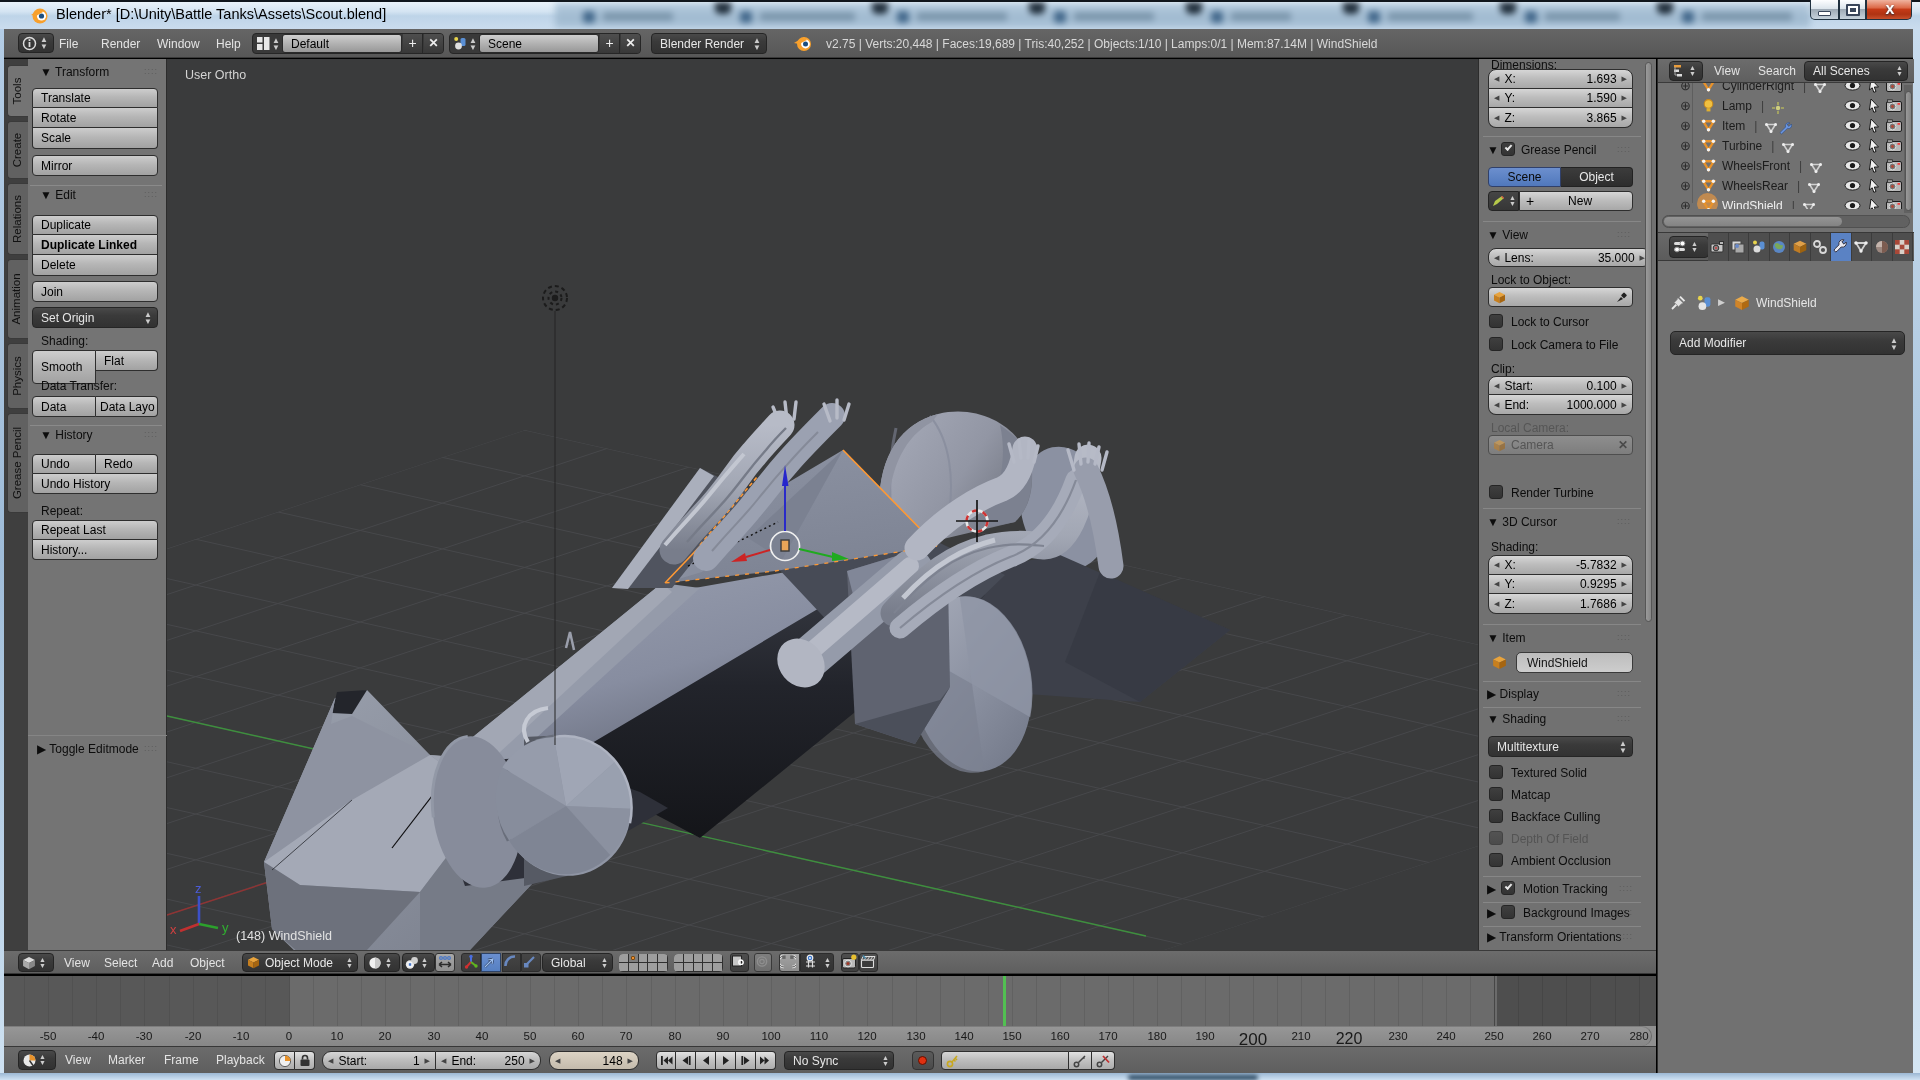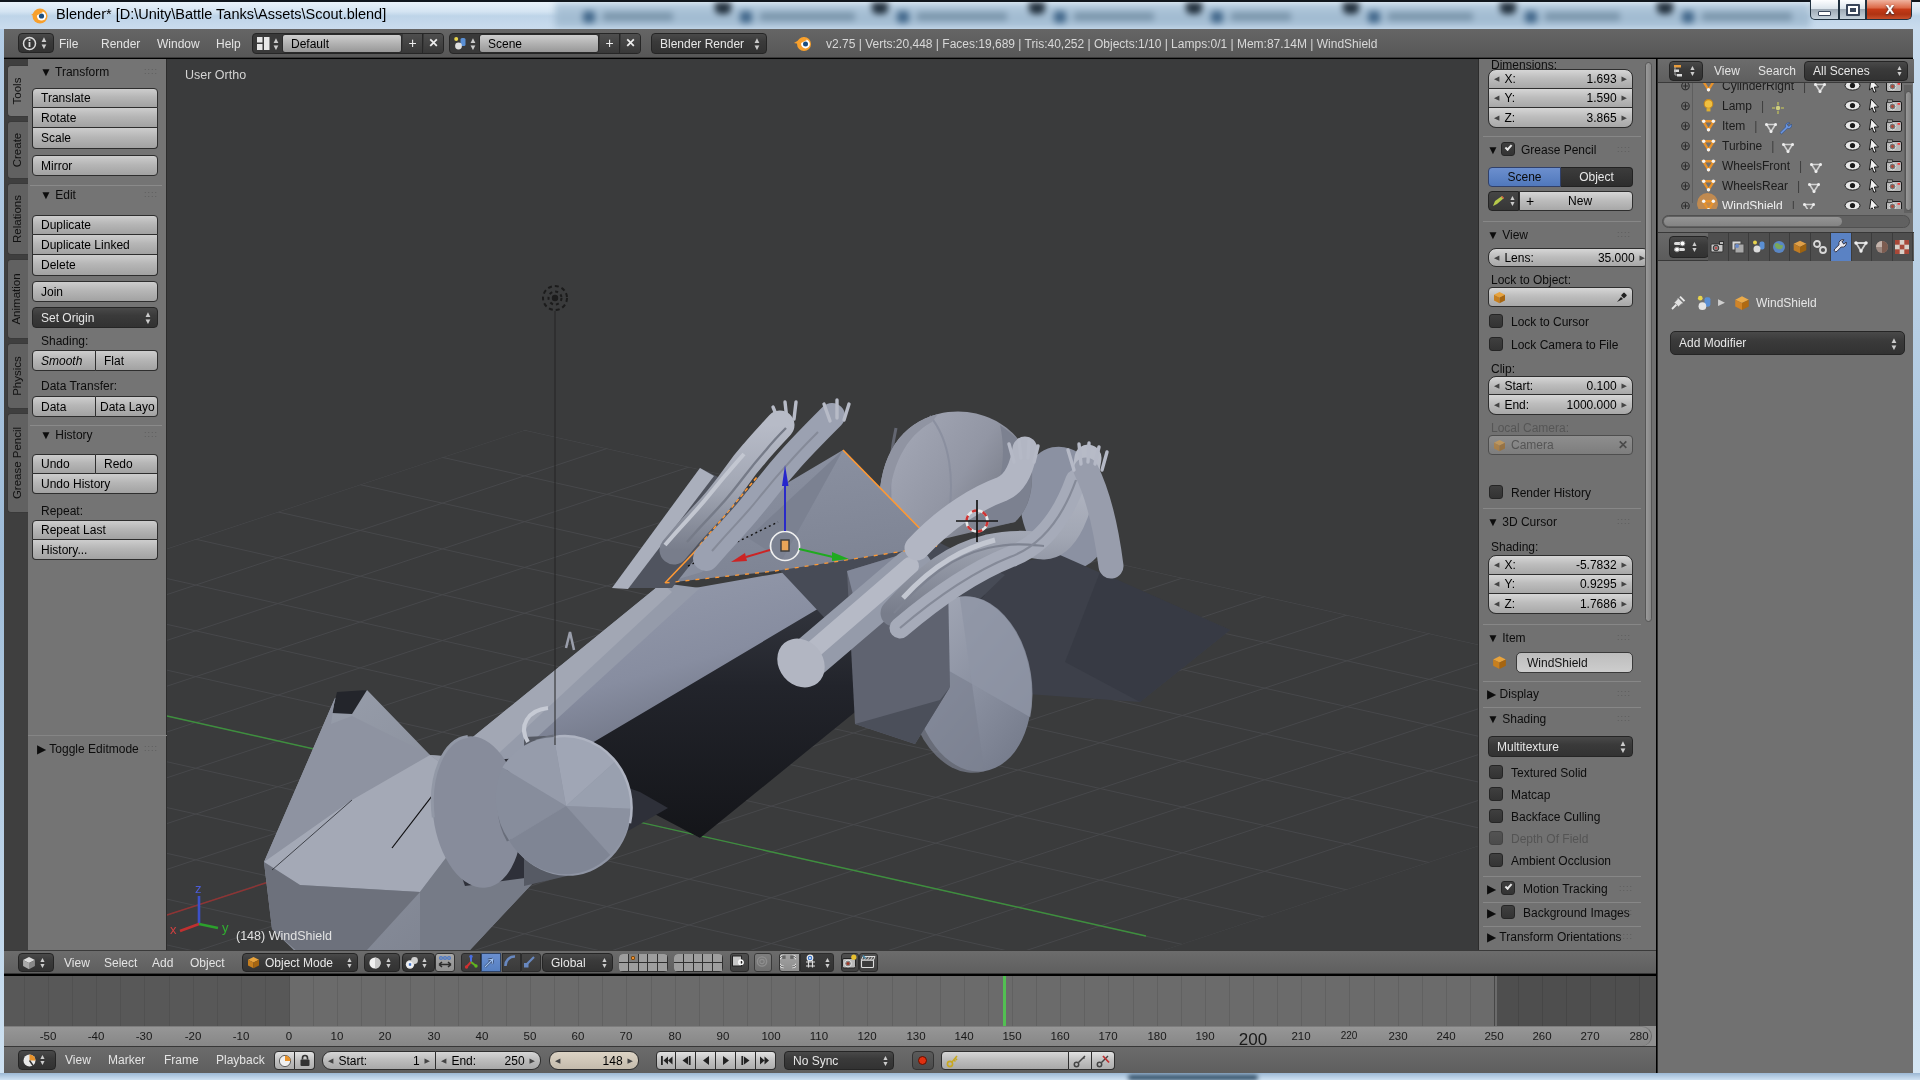--- a/index.html
+++ b/index.html
@@ -548,26 +548,26 @@
   <div class="abs lbl" style="left:12px;top:6px;">▼ Transform</div>
   <div class="abs grip" style="right:8px;top:7px;">::::</div>
   <div class="btn abs" style="left:4px;top:29px;width:126px;height:20px;border-radius:4px 4px 0 0;">Translate</div>
   <div class="btn abs" style="left:4px;top:49px;width:126px;height:20px;border-radius:0;border-top:none;">Rotate</div>
   <div class="btn abs" style="left:4px;top:69px;width:126px;height:21px;border-radius:0 0 4px 4px;border-top:none;">Scale</div>
   <div class="btn abs" style="left:4px;top:96px;width:126px;height:21px;">Mirror</div>
   <div class="abs" style="left:2px;top:126px;width:132px;height:1px;background:#5e5e5e;border-top:1px solid #8a8a8a;"></div>
   <div class="abs lbl" style="left:12px;top:129px;">▼ Edit</div>
   <div class="abs grip" style="right:8px;top:130px;">::::</div>
   <div class="btn abs" style="left:4px;top:156px;width:126px;height:20px;border-radius:4px 4px 0 0;">Duplicate</div>
-  <div class="btn abs" style="left:4px;top:176px;width:126px;height:20px;border-radius:0;border-top:none;">Duplicate Linked</div>
+  <div class="btn abs" style="left:4px;top:176px;width:126px;height:20px;border-radius:0;border-top:none;font-weight:bold;">Duplicate Linked</div>
   <div class="btn abs" style="left:4px;top:196px;width:126px;height:21px;border-radius:0 0 4px 4px;border-top:none;">Delete</div>
   <div class="btn abs" style="left:4px;top:222px;width:126px;height:21px;">Join</div>
   <div class="btnd abs" style="left:4px;top:248px;width:126px;height:21px;">Set Origin<span style="position:absolute;right:5px;top:3px;color:#ccc;font-size:8px;line-height:7px;">▲<br>▼</span></div>
   <div class="abs lbl" style="left:13px;top:275px;">Shading:</div>
-  <div class="btn abs" style="left:4px;top:291px;width:64px;height:21px;border-radius:4px 0 0 4px;font-style:italic;">Smooth</div>
+  <div class="btn abs" style="left:4px;top:291px;width:64px;height:34px;border-radius:4px 0 0 4px;">Smooth</div>
   <div class="btn abs" style="left:68px;top:291px;width:62px;height:21px;border-radius:0 4px 4px 0;border-left:none;">Flat</div>
   <div class="abs lbl" style="left:13px;top:320px;">Data Transfer:</div>
   <div class="btn abs" style="left:4px;top:337px;width:64px;height:21px;border-radius:4px 0 0 4px;">Data</div>
   <div class="btn abs" style="left:68px;top:337px;width:62px;height:21px;border-radius:0 4px 4px 0;border-left:none;padding:0 4px;">Data Layo</div>
   <div class="abs" style="left:2px;top:366px;width:132px;height:1px;background:#5e5e5e;border-top:1px solid #8a8a8a;"></div>
   <div class="abs lbl" style="left:12px;top:369px;">▼ History</div>
   <div class="abs grip" style="right:8px;top:370px;">::::</div>
   <div class="btn abs" style="left:4px;top:395px;width:64px;height:20px;border-radius:4px 0 0 0;">Undo</div>
   <div class="btn abs" style="left:68px;top:395px;width:62px;height:20px;border-radius:0 4px 0 0;border-left:none;">Redo</div>
   <div class="btn abs" style="left:4px;top:415px;width:126px;height:20px;border-radius:0 0 4px 4px;border-top:none;">Undo History</div>
@@ -660,21 +660,21 @@
   <div class="abs" style="left:9px;top:376px;width:145px;height:20px;background:linear-gradient(#8e8e8e,#7d7d7d);border:1px solid #4e4e4e;border-radius:4px;display:flex;align-items:center;padding:0 4px;color:#555;">
     <svg width="13" height="13" viewBox="0 0 13 13" opacity="0.55">
         <path d="M6.5 1 L12 3.8 L6.5 6.6 L1 3.8 Z" fill="#e8a33c"></path>
         <path d="M1 3.8 L6.5 6.6 L6.5 12.2 L1 9.4 Z" fill="#c77f1e"></path>
         <path d="M12 3.8 L6.5 6.6 L6.5 12.2 L12 9.4 Z" fill="#a66510"></path>
       </svg>
     <span style="margin-left:5px;">Camera</span>
       <span style="margin-left:auto;font-weight:bold;color:#4a4a4a;">✕</span>
   </div>
   <div class="chk abs" style="left:10px;top:426px;"></div>
-    <div class="abs lbl" style="left:32px;top:427px;">Render History</div>
+    <div class="abs lbl" style="left:32px;top:427px;">Render Turbine</div>
   <div class="abs sep" style="left:4px;top:449px;width:158px;"></div>
   <div class="abs lbl" style="left:8px;top:456px;">▼ 3D Cursor</div>
   <div class="abs grip" style="left:138px;top:457px;">::::</div>
   <div class="abs lbl" style="left:12px;top:481px;">Shading:</div>
   <div class="num abs" style="left:9px;top:496px;width:145px;height:20px;border-radius:8px 8px 0 0;">
       <span class="spin">◀</span>
       <span>X:</span>
       <span style="margin-left:auto;">-5.7832</span>
       <span class="spin2">▶</span>
     </div>
@@ -977,21 +977,21 @@
       <span style="position:absolute;left:863px;top:3px;width:60px;margin-left:-30px;text-align:center;color:#191919;font-size:11.5px;">120</span>
       <span style="position:absolute;left:912px;top:3px;width:60px;margin-left:-30px;text-align:center;color:#191919;font-size:11.5px;">130</span>
       <span style="position:absolute;left:960px;top:3px;width:60px;margin-left:-30px;text-align:center;color:#191919;font-size:11.5px;">140</span>
       <span style="position:absolute;left:1008px;top:3px;width:60px;margin-left:-30px;text-align:center;color:#191919;font-size:11.5px;">150</span>
       <span style="position:absolute;left:1056px;top:3px;width:60px;margin-left:-30px;text-align:center;color:#191919;font-size:11.5px;">160</span>
       <span style="position:absolute;left:1104px;top:3px;width:60px;margin-left:-30px;text-align:center;color:#191919;font-size:11.5px;">170</span>
       <span style="position:absolute;left:1153px;top:3px;width:60px;margin-left:-30px;text-align:center;color:#191919;font-size:11.5px;">180</span>
       <span style="position:absolute;left:1201px;top:3px;width:60px;margin-left:-30px;text-align:center;color:#191919;font-size:11.5px;">190</span>
       <span style="position:absolute;left:1249px;top:3px;width:60px;margin-left:-30px;text-align:center;color:#191919;font-size:17px;">200</span>
       <span style="position:absolute;left:1297px;top:3px;width:60px;margin-left:-30px;text-align:center;color:#191919;font-size:11.5px;">210</span>
-      <span style="position:absolute;left:1345px;top:3px;width:60px;margin-left:-30px;text-align:center;color:#191919;font-size:10px;">220</span>
+      <span style="position:absolute;left:1345px;top:3px;width:60px;margin-left:-30px;text-align:center;color:#191919;font-size:16px;">220</span>
       <span style="position:absolute;left:1394px;top:3px;width:60px;margin-left:-30px;text-align:center;color:#191919;font-size:11.5px;">230</span>
       <span style="position:absolute;left:1442px;top:3px;width:60px;margin-left:-30px;text-align:center;color:#191919;font-size:11.5px;">240</span>
       <span style="position:absolute;left:1490px;top:3px;width:60px;margin-left:-30px;text-align:center;color:#191919;font-size:11.5px;">250</span>
       <span style="position:absolute;left:1538px;top:3px;width:60px;margin-left:-30px;text-align:center;color:#191919;font-size:11.5px;">260</span>
       <span style="position:absolute;left:1586px;top:3px;width:60px;margin-left:-30px;text-align:center;color:#191919;font-size:11.5px;">270</span>
       <span style="position:absolute;left:1635px;top:3px;width:60px;margin-left:-30px;text-align:center;color:#191919;font-size:11.5px;">280</span>
     </div>
 </div>
 <div id="tl-hdr" class="abs">
   <div class="btnd abs" style="left:14px;top:3px;width:38px;height:20px;padding:0 3px;">

